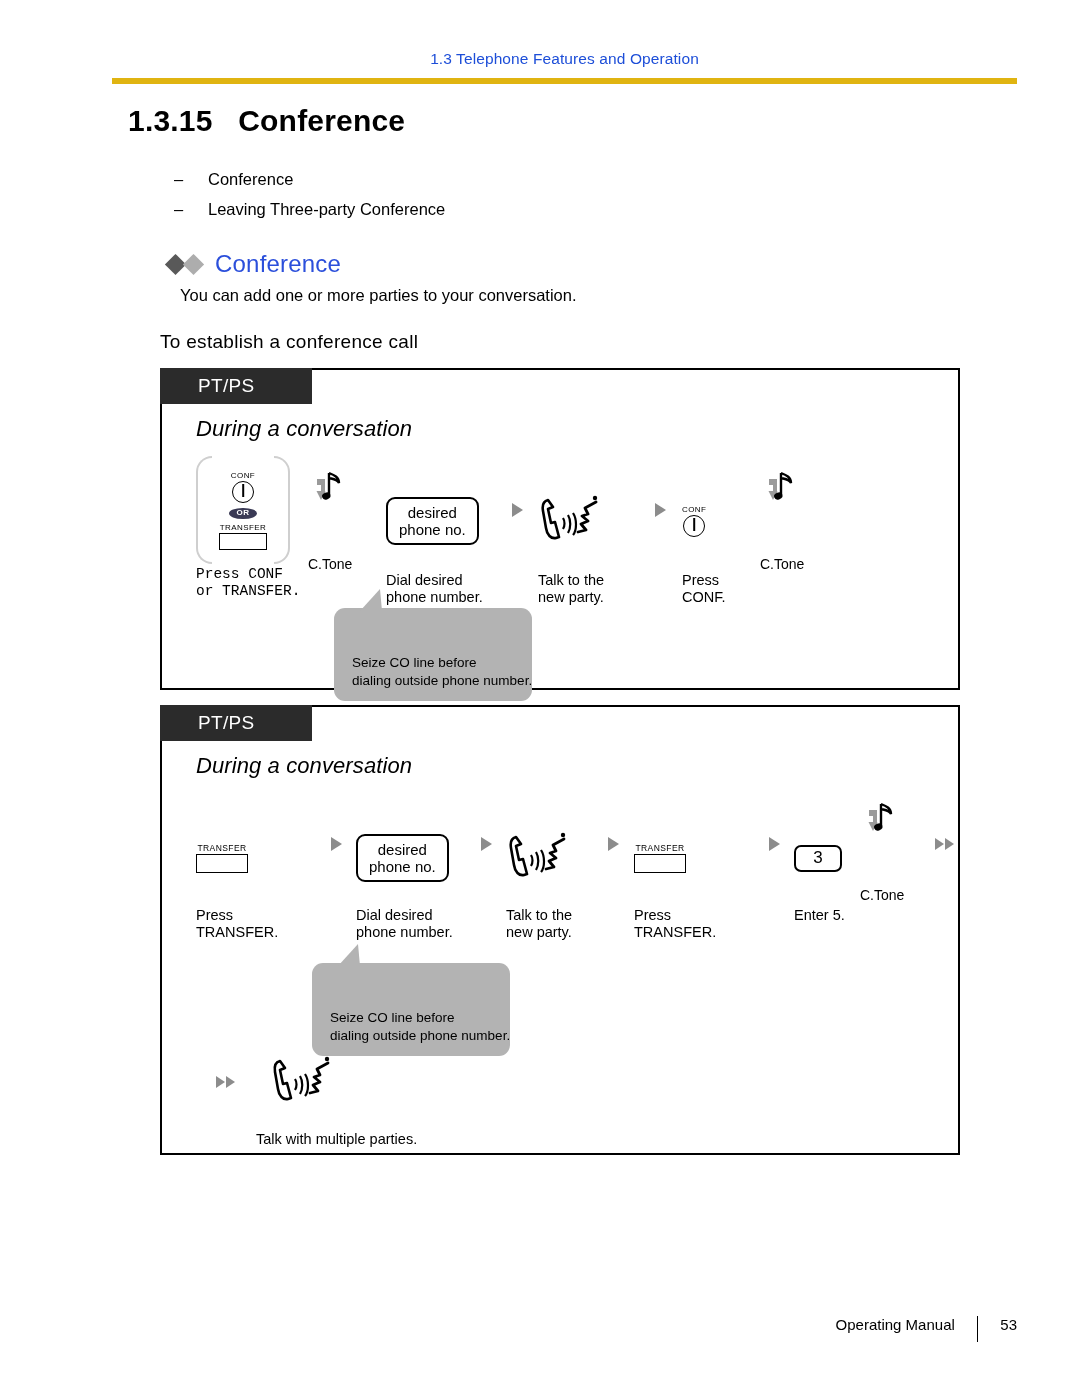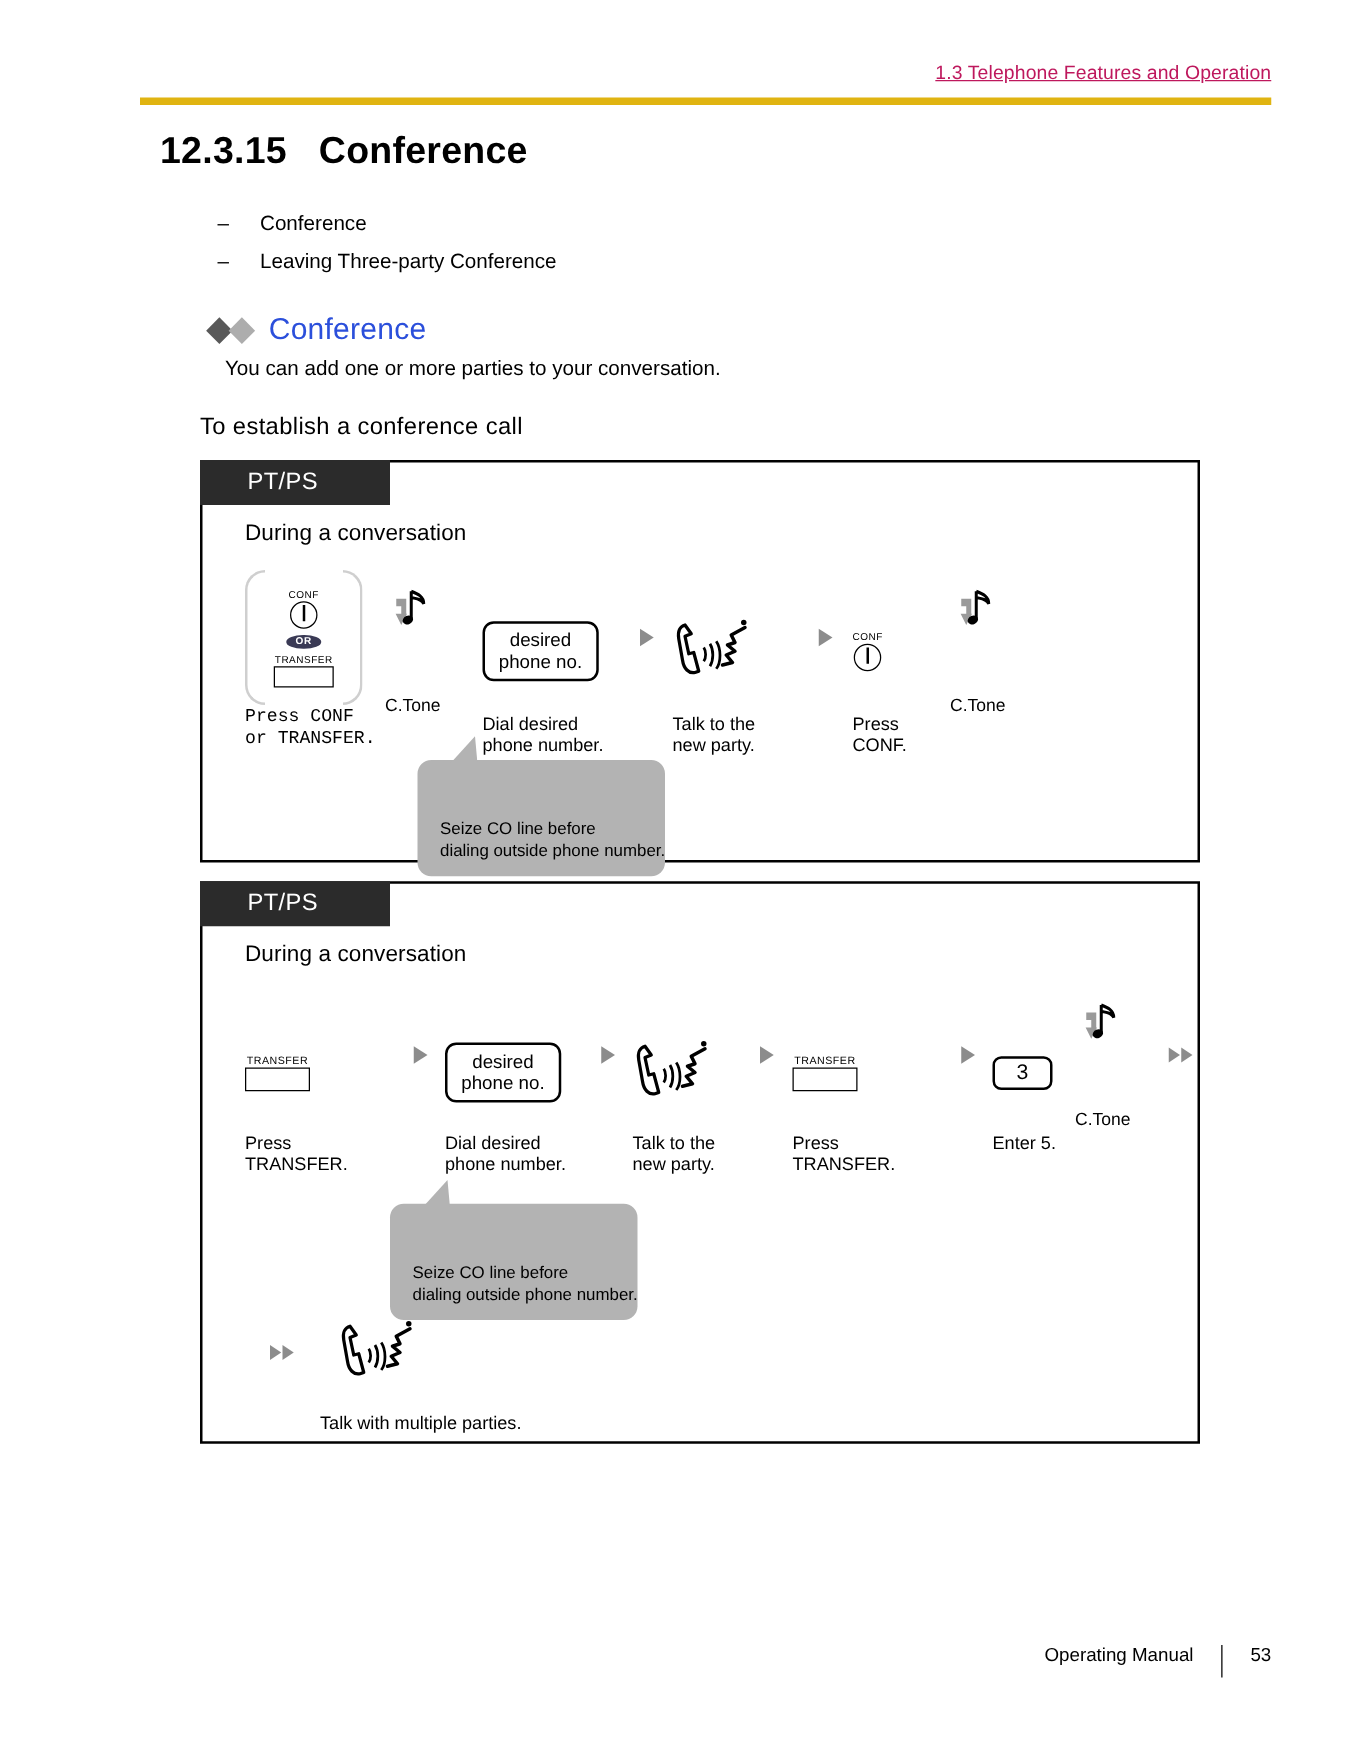--- a/index.html
+++ b/index.html
@@ -15,25 +15,24 @@
   }
 
   
   .page-header {
     position: absolute;
     top: 50px;
     left: 112px;
     width: 905px;
   }
   .page-header .hdr-text {
-    text-align: right;
+    text-align: center;
     font-size: 15.5px;
-    color: #be185d;
+    color: #1d4ed8;
     letter-spacing: .1px;
-    text-decoration: underline;
   }
   .page-header .hdr-rule {
     margin-top: 10px;
     height: 6px;
     width: 100%;
     background: #e0b411;
   }
 
   
   .section-title {
@@ -120,21 +119,22 @@
     display: flex;
     align-items: center;
     padding-left: 38px;
     letter-spacing: .3px;
   }
 
   .panel-sub {
     position: absolute;
     left: 34px;
     top: 46px;
-    font-size: 18px;
+    font-style: italic;
+    font-size: 22px;
     letter-spacing: .1px;
   }
 
   
   .flow {
     position: absolute;
     display: flex;
     align-items: flex-start;
   }
   .step {
@@ -315,21 +315,21 @@
   }
 </style>
 </head>
 <body>
 
 <div class="page-header">
   <div class="hdr-text">1.3 Telephone Features and Operation</div>
   <div class="hdr-rule"></div>
 </div>
 
-<div class="section-title">12.3.15   Conference</div>
+<div class="section-title">1.3.15   Conference</div>
 
 <div class="dash-list">
   <div class="dash-row">
     <span class="dash">–</span>
     <span>Conference</span>
   </div>
   <div class="dash-row">
     <span class="dash">–</span>
     <span>Leaving Three-party Conference</span>
   </div>

